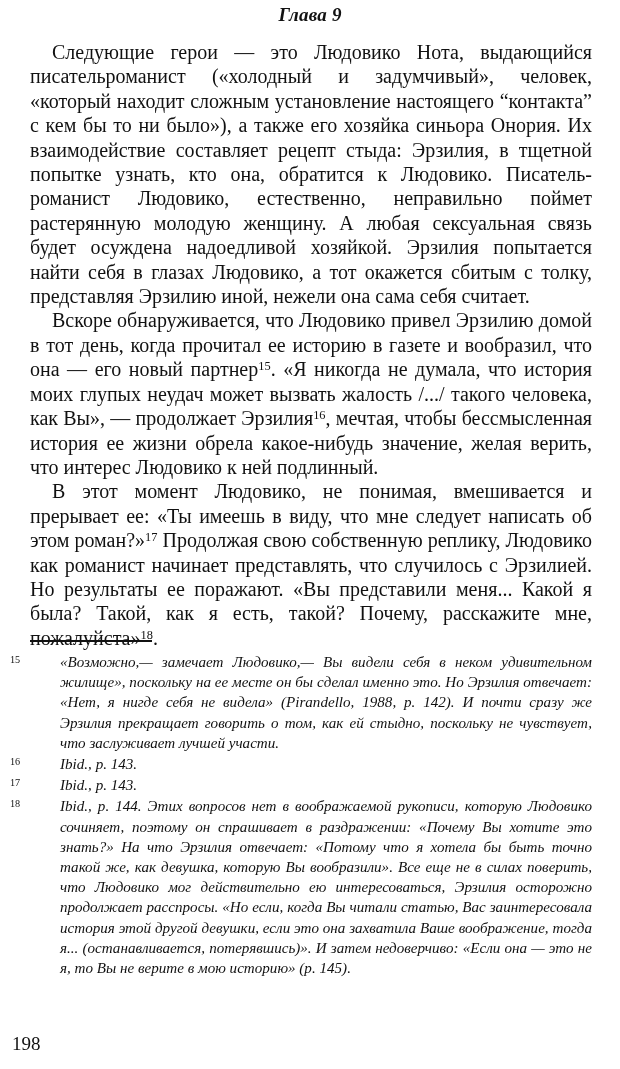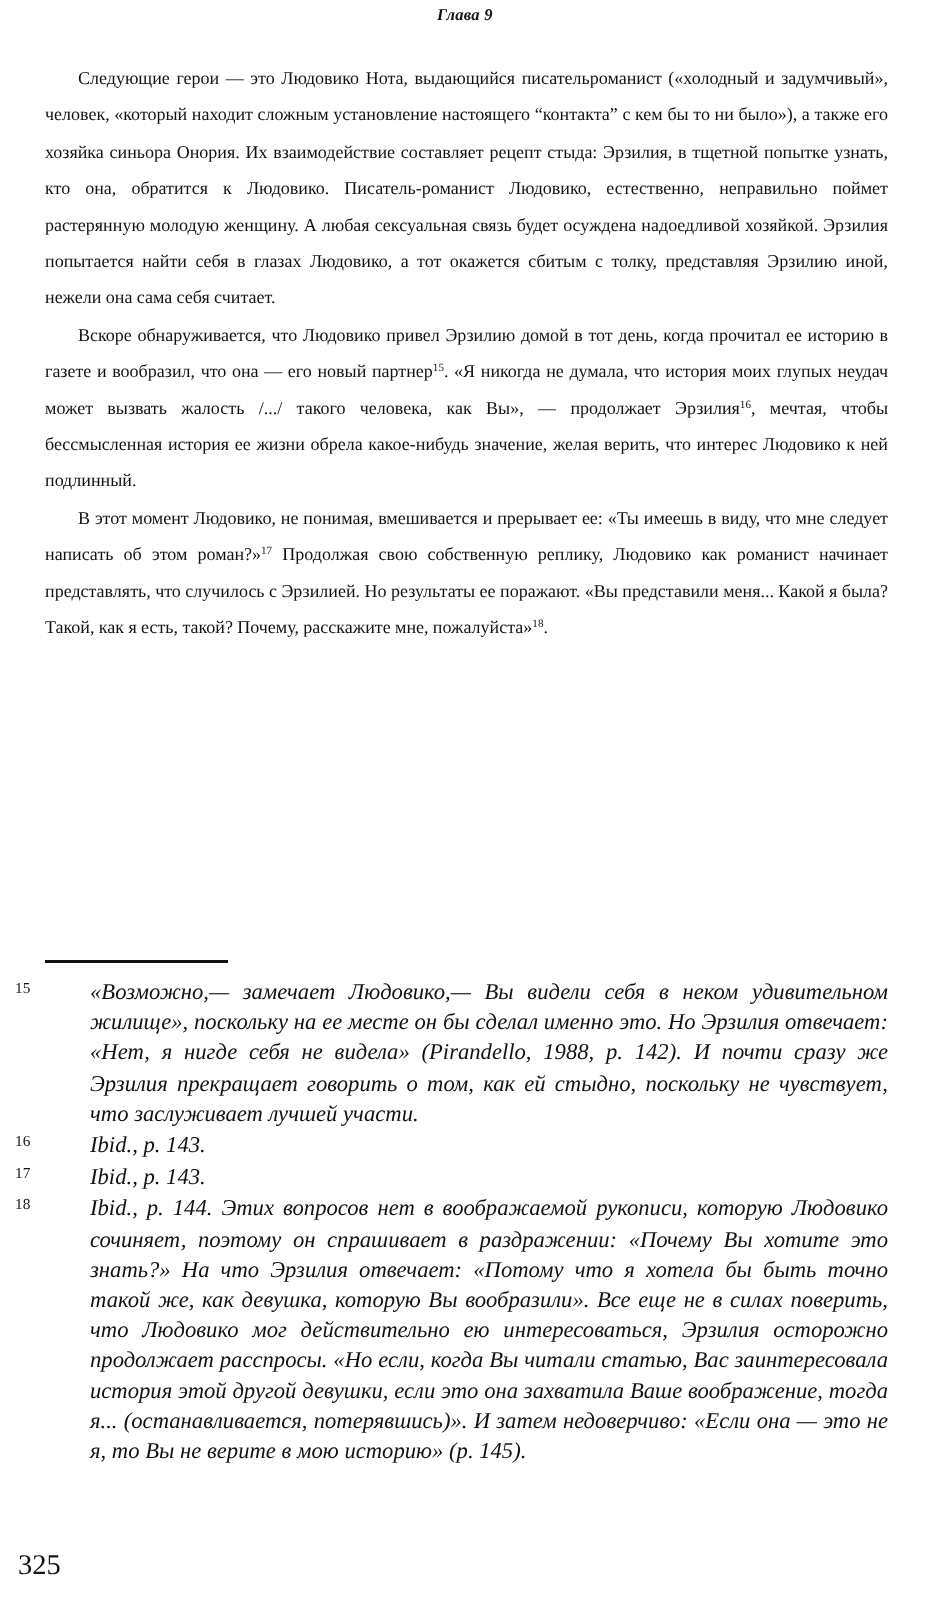--- a/index.html
+++ b/index.html
@@ -21,37 +21,37 @@
 
   
   .running-head {
     position: absolute;
     top: 4px;
     left: 0;
     width: 620px;
     text-align: center;
     font-style: italic;
     font-weight: bold;
-    font-size: 11px;
+    font-size: 19px;
     letter-spacing: 0.2px;
     color: #111111;
   }
 
   
   .body-block {
     position: absolute;
     top: 40px;
     left: 30px;
     width: 562px;
   }
   .para {
     margin: 0;
     text-indent: 22px;
     text-align: justify;
-    font-size: 12px;
+    font-size: 20px;
     line-height: 24.4px;
     word-spacing: -0.1px;
     hyphens: manual;
   }
   .para + .para {
     margin-top: 0;
   }
   sup.fn-ref {
     font-size: 0.62em;
     vertical-align: 0.52em;
@@ -134,15 +134,15 @@
       <span class="fn-num">17</span>
       <span class="fn-text">Ibid., p. 143.</span>
     </div>
 
     <div class="fn">
       <span class="fn-num">18</span>
       <span class="fn-text">Ibid., p. 144. Этих вопросов нет в воображаемой рукописи, которую Людовико сочиняет, поэтому он спрашивает в раздражении: «Почему Вы хотите это знать?» На что Эрзилия отвечает: «Потому что я хотела бы быть точно такой же, как девушка, которую Вы вообразили». Все еще не в силах поверить, что Людовико мог действительно ею интересоваться, Эрзилия осторожно продолжает расспросы. «Но если, когда Вы читали статью, Вас заинтересовала история этой другой девушки, если это она захватила Ваше воображение, тогда я... (останавливается, потерявшись)». И затем недоверчиво: «Если она — это не я, то Вы не верите в мою историю» (p. 145).</span>
     </div>
   </div>
 
-  <div class="folio">325</div>
+  <div class="folio">198</div>
 
 </div>
 
 </body></html>

